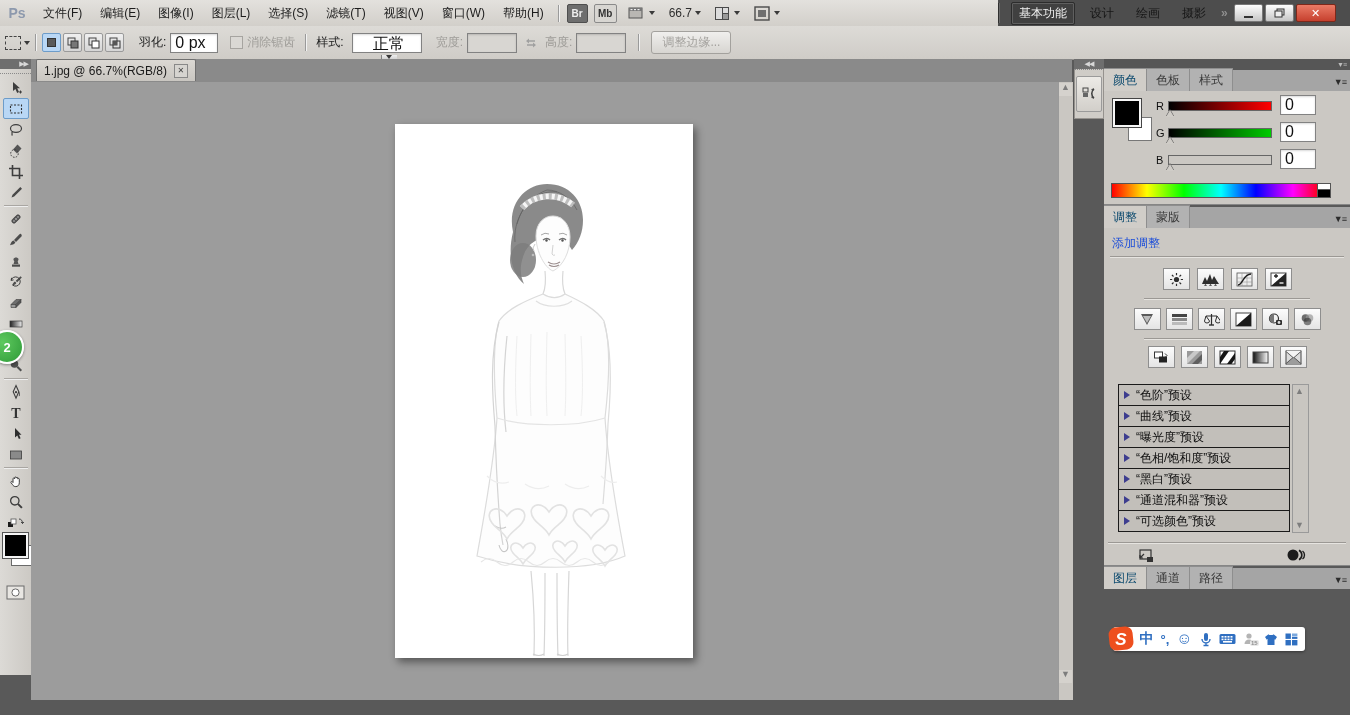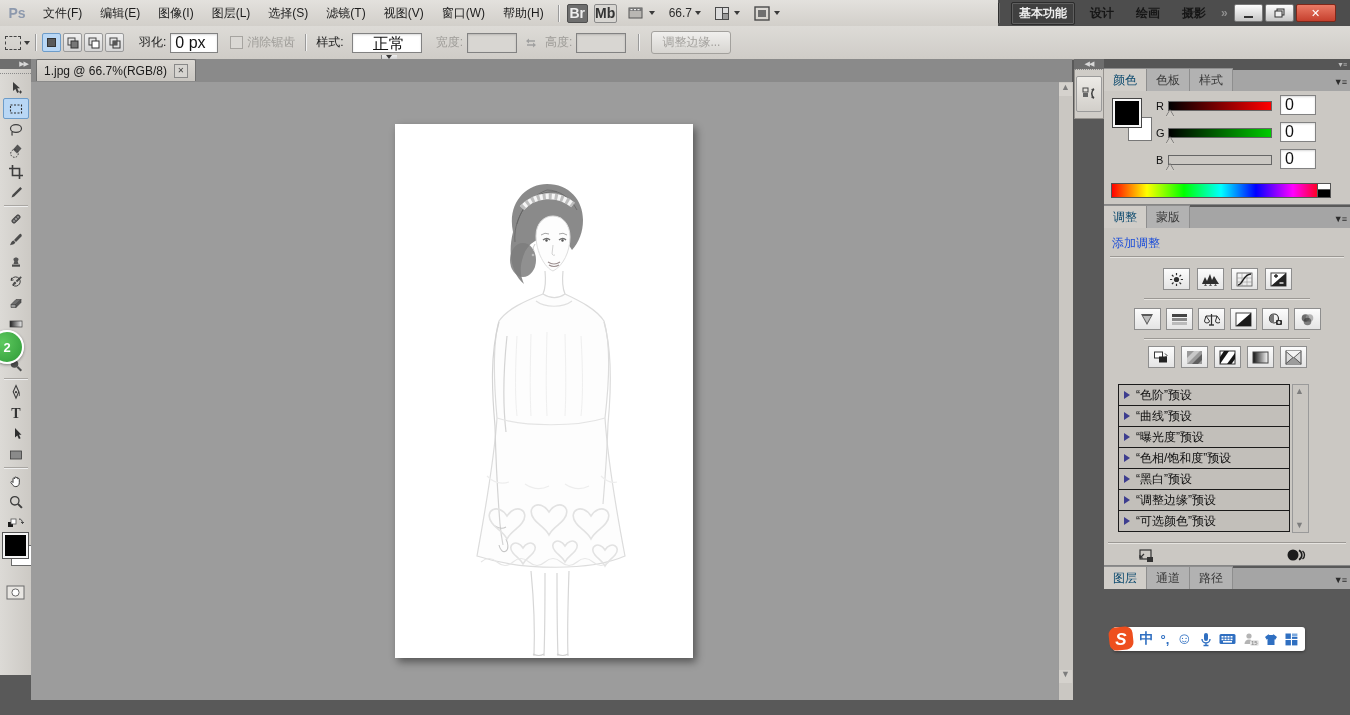--- a/index.html
+++ b/index.html
@@ -4,24 +4,24 @@
 <style>
   html,body{margin:0;padding:0;background:#3c3c3c;font-family:"Liberation Sans","DejaVu Sans",sans-serif;}
   #screen{position:relative;width:1350px;height:715px;background:#595959;overflow:hidden;-webkit-user-select:none;user-select:none;}
   .abs{position:absolute;}
   .flex{display:flex;align-items:center;}
   .caret{display:inline-block;width:0;height:0;border-left:3.5px solid transparent;border-right:3.5px solid transparent;border-top:4px solid #3a3a3a;margin-left:3px;}
   .vsep{width:1px;height:17px;background:#9a9a9a;box-shadow:1px 0 0 #f2f2f2;margin:0 5px;}
   
   #menubar{left:0;top:0;width:1350px;height:26px;background:linear-gradient(#e3e1dd,#d2cfca);border-bottom:1px solid #a9a6a0;font-size:12px;color:#1c1c1c;}
   .menu-item{padding:0 9px;height:26px;display:flex;align-items:center;cursor:default;}
-  .tb-btn{height:17px;display:flex;align-items:center;justify-content:center;font-size:14px;border-radius:2px;margin:0 3px;}
+  .tb-btn{height:17px;display:flex;align-items:center;justify-content:center;font-size:10px;border-radius:2px;margin:0 3px;}
   
   #titlebar-right{right:0;top:0;width:352px;height:26px;background:#4d4d4d;display:flex;align-items:center;font-size:12px;}
-  .ws-btn{padding:2px 7px;margin:0 4px;color:#161616;font-weight:bold;text-align:right;}
+  .ws-btn{padding:2px 7px;margin:0 4px;color:#161616;font-weight:normal;text-align:right;}
   .ws-btn.active{color:#f0f0f0;background:#404040;border:1px solid #2c2c2c;box-shadow:0 0 0 1px #5f5f5f inset;border-radius:2px;}
   .winbtn{height:16px;border:1px solid #777;border-radius:2px;background:linear-gradient(#fdfdfd,#c6c6c6);display:flex;align-items:center;justify-content:center;margin-left:2px;}
   
   #optionsbar{left:0;top:26px;width:1350px;height:33px;background:linear-gradient(#dddbd7,#cfccc7);border-bottom:1px solid #969390;font-size:12px;color:#222;display:flex;align-items:center;}
   .opt-input{background:#fff;border:1px solid #828282;box-shadow:0 1px 2px rgba(0,0,0,.15) inset;height:18px;font-size:16px;color:#111;display:flex;align-items:center;padding:0 4px;}
   .opt-input.disabled{background:#d8d6d2;color:#a0a0a0;}
   .grayed{color:#9e9c98;}
   .mode-btn{width:17px;height:17px;border:1px solid #9a9a9a;border-radius:2px;background:linear-gradient(#efefef,#d6d6d6);display:flex;align-items:center;justify-content:center;margin:0 1px;}
   .mode-btn.active{background:#b9d7f5;border-color:#6d9cc9;}
   
@@ -599,21 +599,21 @@
         <div class="preset-row">
             <span class="tri"></span>
             <span>“色相/饱和度”预设</span>
           </div>
         <div class="preset-row">
             <span class="tri"></span>
             <span>“黑白”预设</span>
           </div>
         <div class="preset-row">
             <span class="tri"></span>
-            <span>“调整边缘”预设</span>
+            <span>“通道混和器”预设</span>
           </div>
         <div class="preset-row">
             <span class="tri"></span>
             <span>“可选颜色”预设</span>
           </div>
       </div>
       <div style="position:absolute;left:188px;top:156px;width:15px;height:147px;background:#c9c6c1;border:1px solid #9a9a9a;">
         <div class="scroll-arrow" style="position:absolute;top:2px;left:2px;">▲</div>
         <div class="scroll-arrow" style="position:absolute;bottom:2px;left:2px;">▼</div>
       </div>

